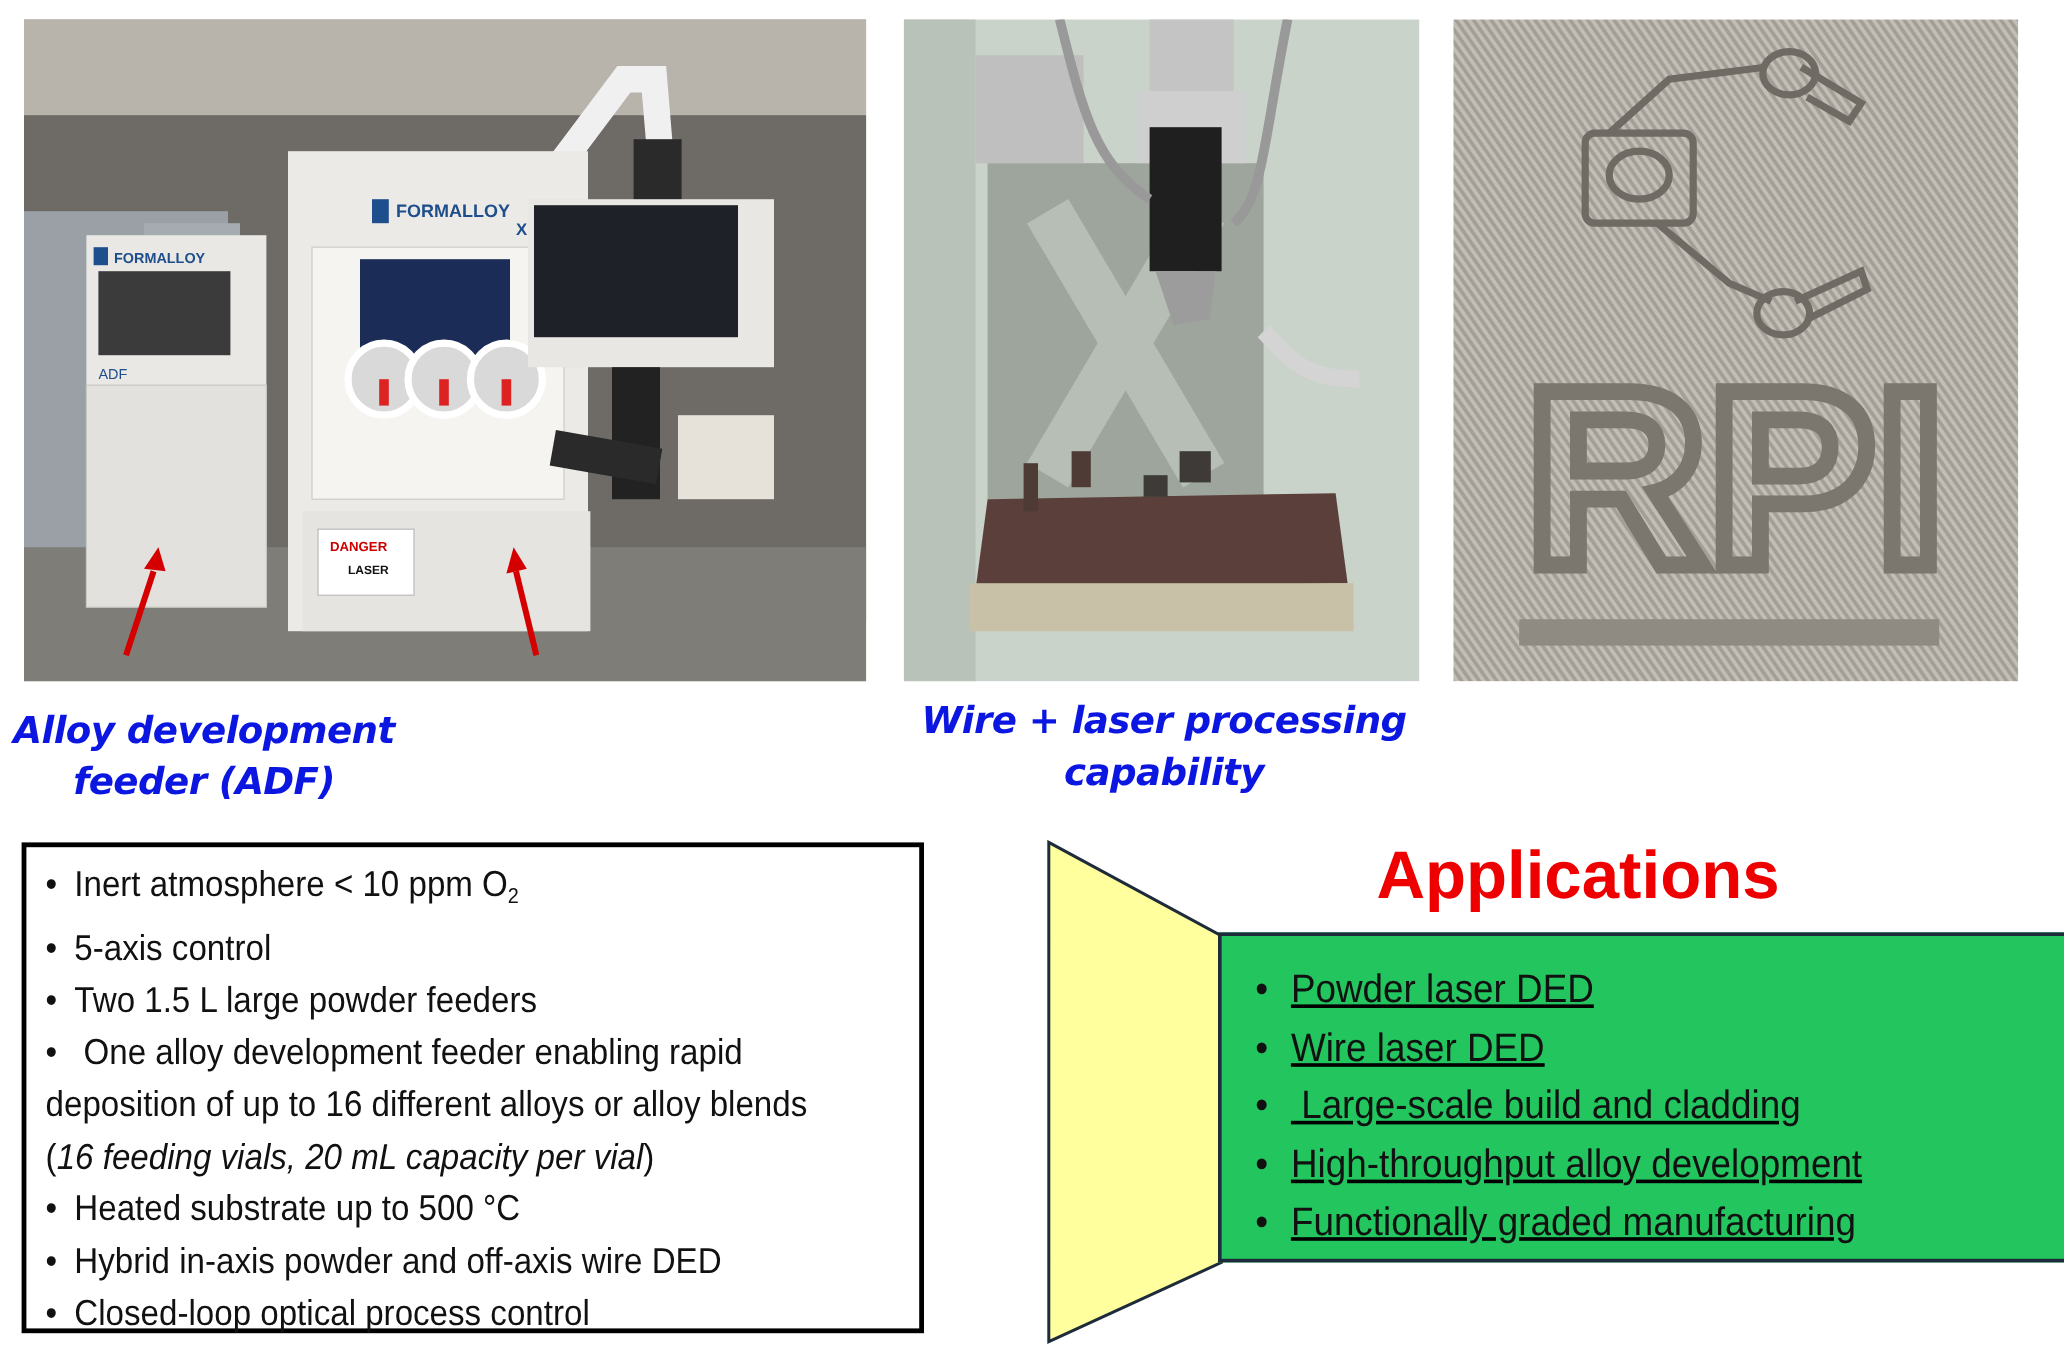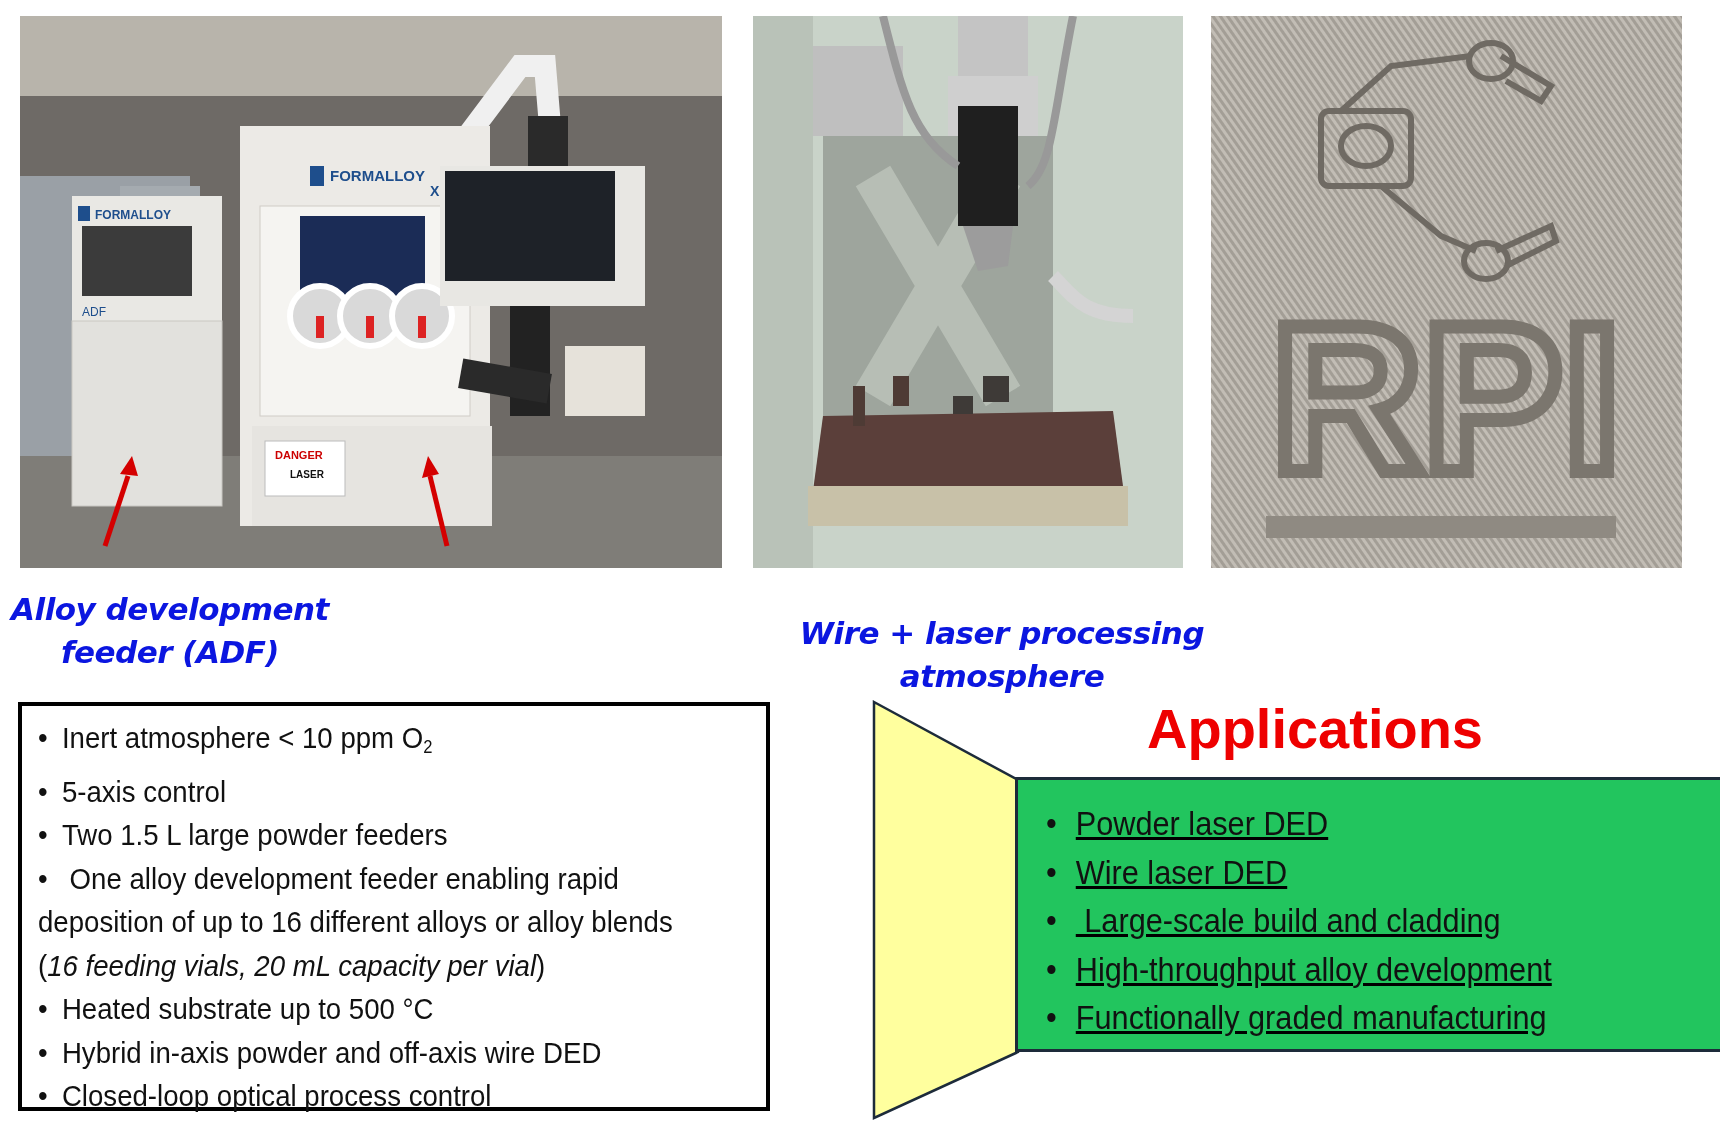--- a/index.html
+++ b/index.html
@@ -114,23 +114,23 @@
     <rect x="55" y="500" width="350" height="22" fill="#8f8a82"></rect>
   </svg>
 </div>
 
 <div class="caption" style="left:0px;top:588px;width:340px;">
   <div>Alloy development</div>
   <div>feeder (ADF)</div>
 </div>
 <div class="caption" style="left:340px;top:586px;width:395px;">
 </div>
-<div class="caption" style="left:760px;top:612px;width:420px;margin-left:32px;">
+<div class="caption" style="left:760px;top:580px;width:420px;">
   <div>Wire + laser processing</div>
-  <div>atmosphere</div>
+  <div>capability</div>
 </div>
 
 <svg style="position:absolute;left:872px;top:700px;" width="148" height="420" viewBox="0 0 148 420">
   <polygon points="2,2 146,80 146,352 2,418" fill="#ffff9e" stroke="#1d2b3a" stroke-width="2.5"></polygon>
 </svg>
 
 <div id="specs-box">
   <div class="line"><span class="bullet">•</span><span>Inert atmosphere &lt; 10 ppm O</span><sub>2</sub></div>
   <div class="line"><span class="bullet">•</span><span>5-axis control</span></div>
   <div class="line"><span class="bullet">•</span><span>Two 1.5 L large powder feeders</span></div>

